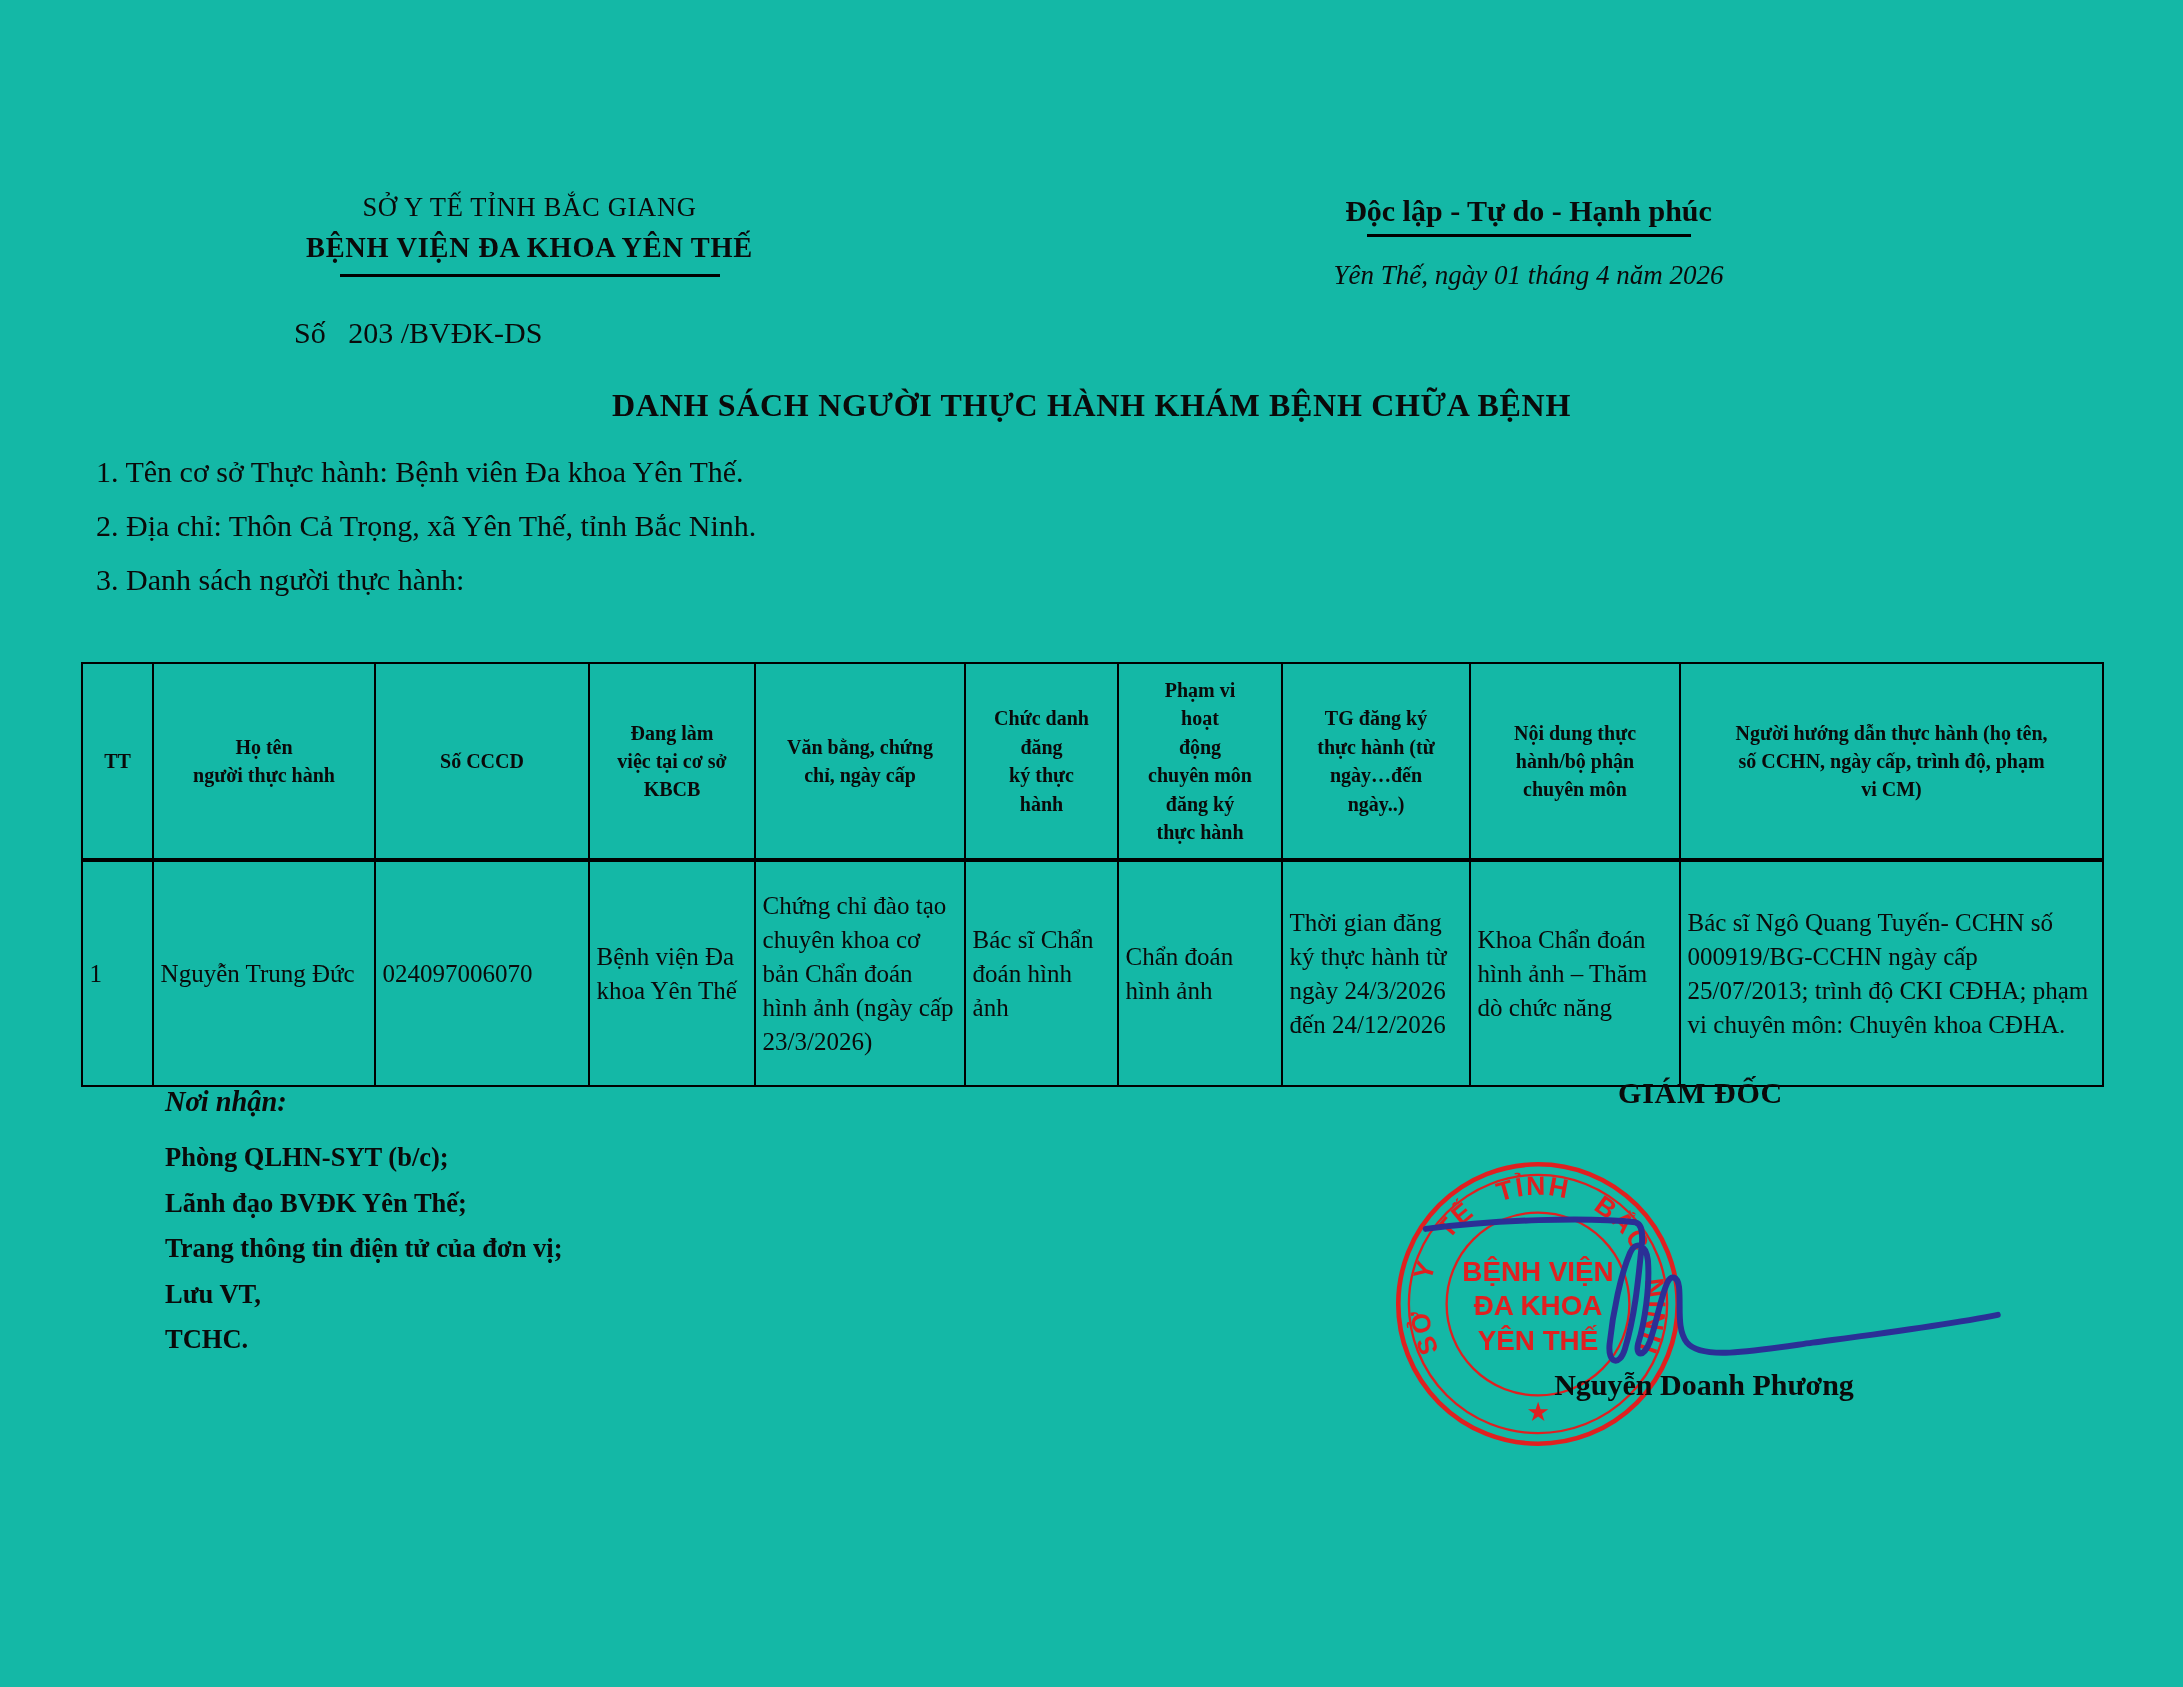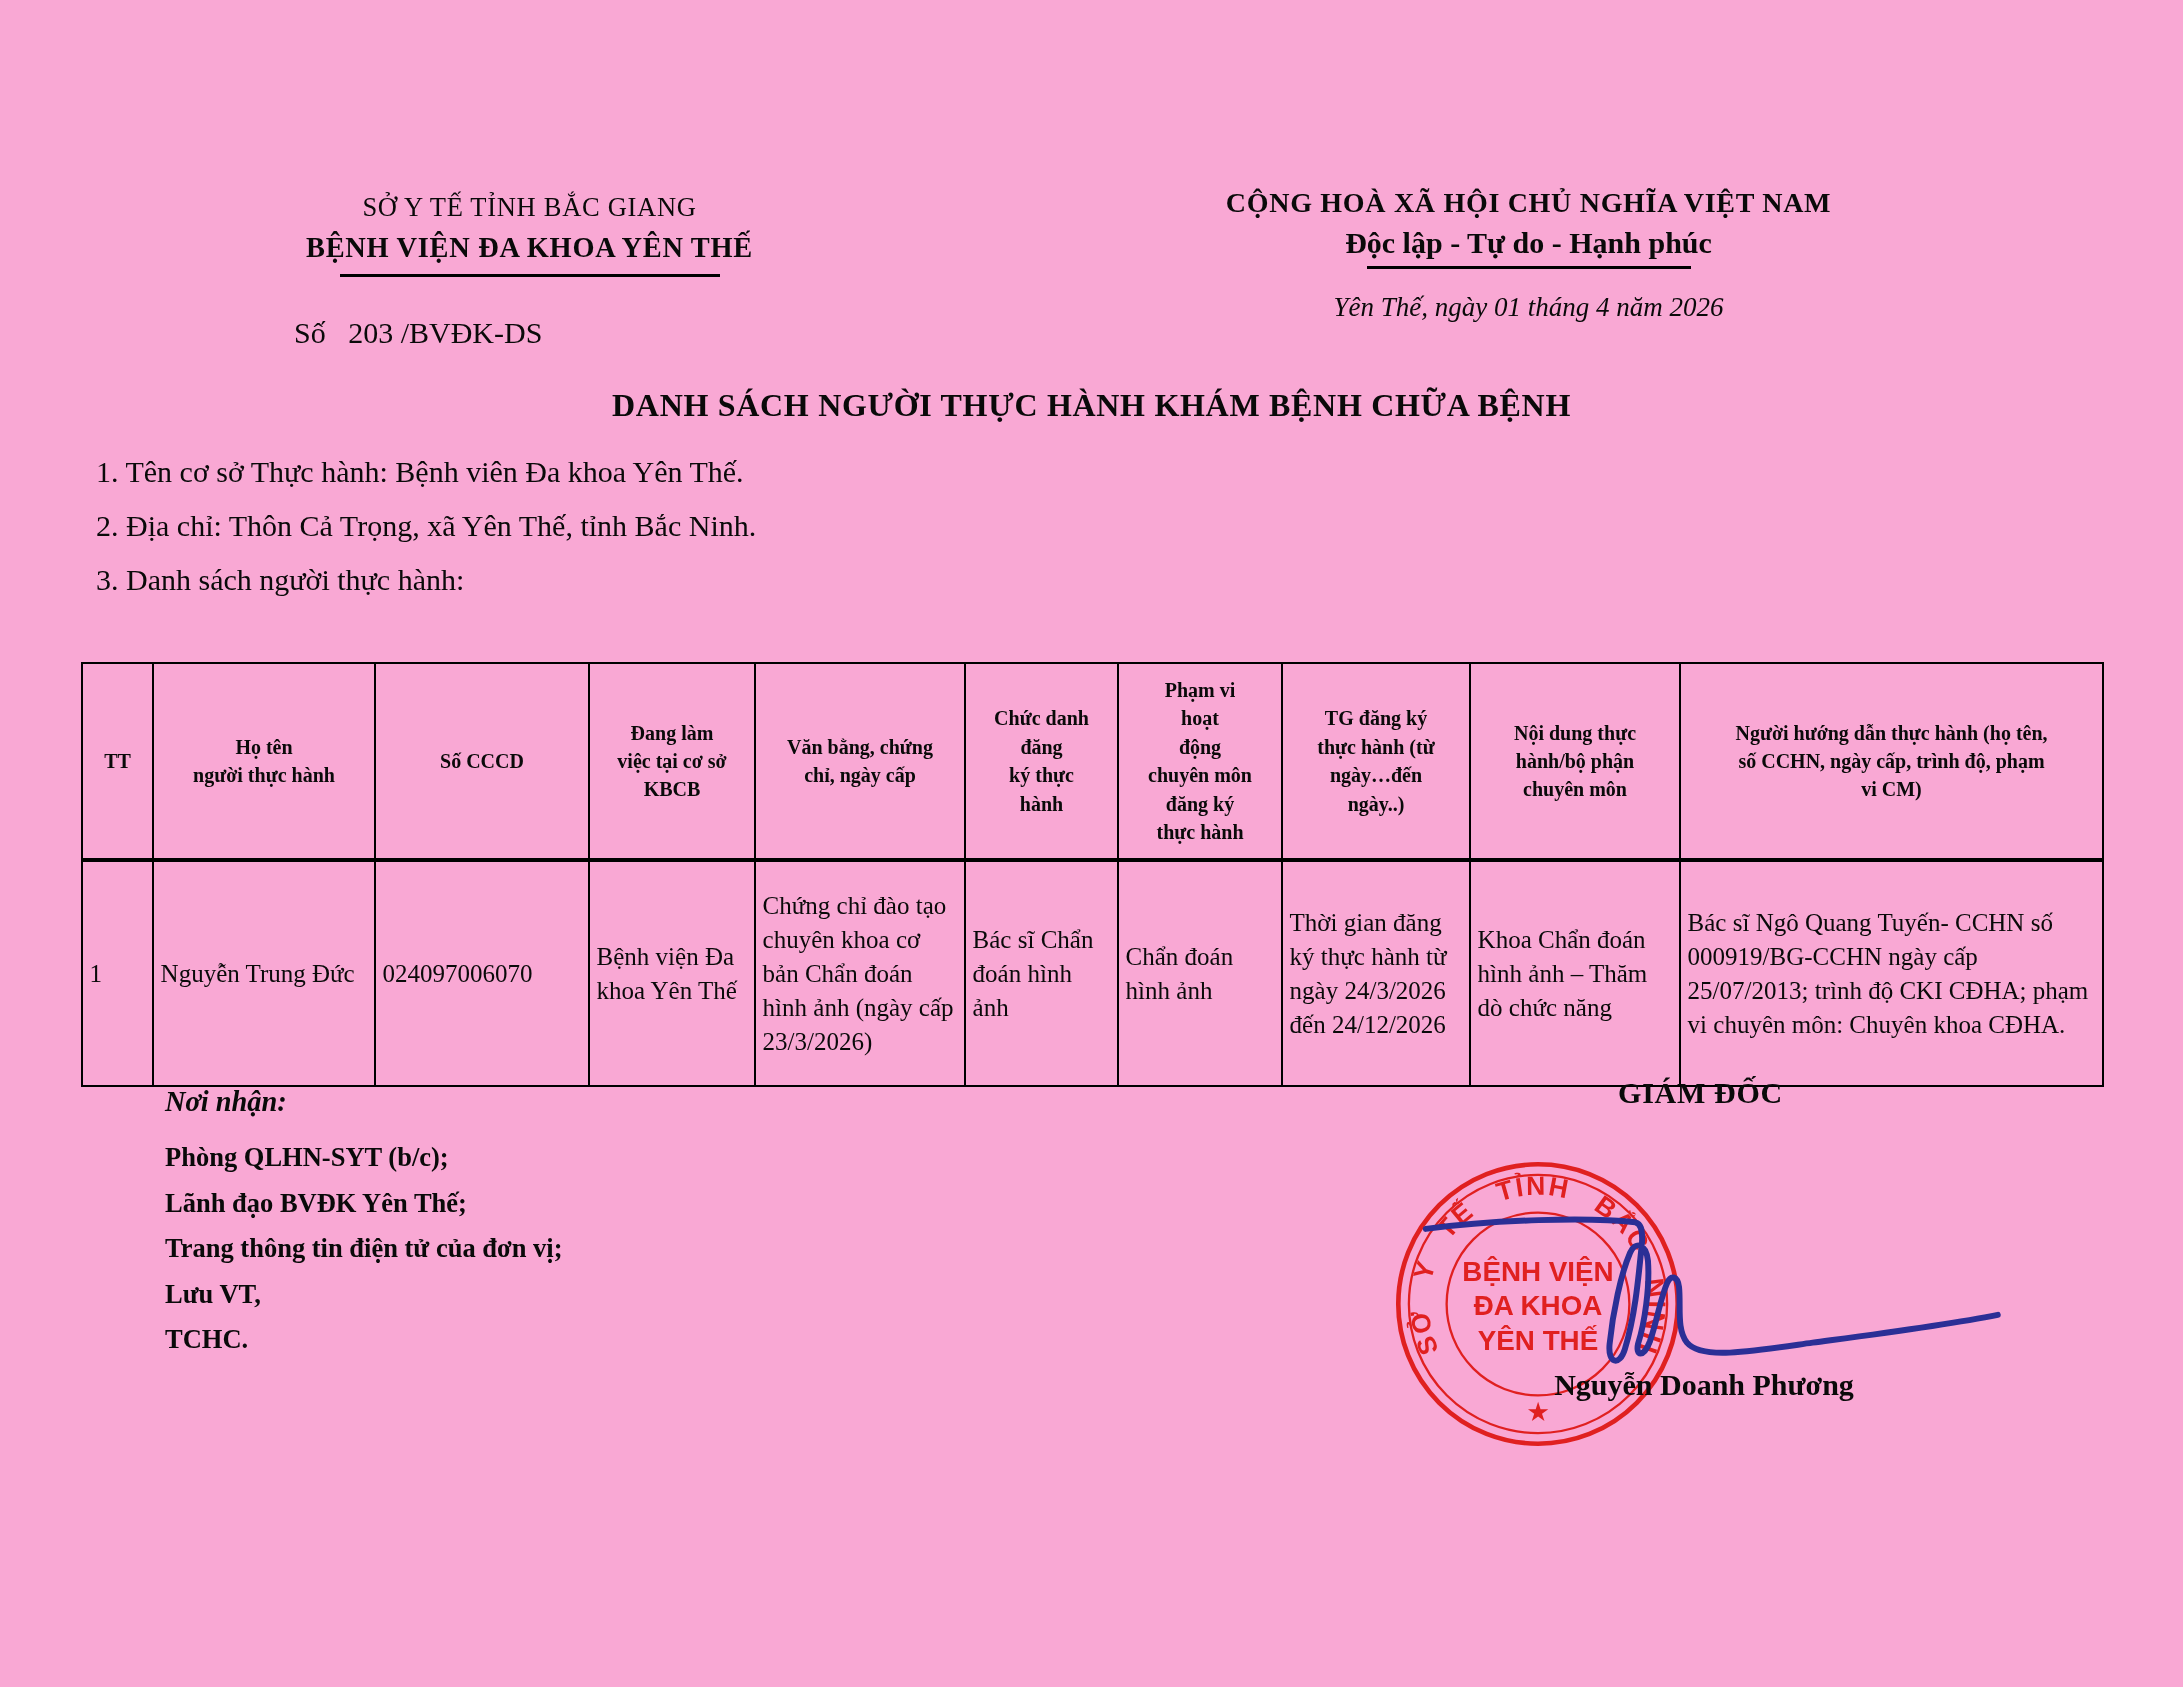--- a/index.html
+++ b/index.html
@@ -1,19 +1,19 @@
 <!DOCTYPE html>
 <html style="font-size:10.6px"><head>
 <meta charset="utf-8">
 <style>
   html,body{margin:0;padding:0;background:#888;}
   .page{
     position:relative;
     width:2183px;height:1687px;
-    background:#f9a8d4;
+    background:#14b8a6;
     font-family:"Liberation Serif","DejaVu Serif",serif;
     color:#0a0a0a;
     overflow:hidden;
   }
   
   .hdr-left{position:absolute;left:245px;top:192px;width:569px;text-align:center;}
   .hdr-left .l1{font-size:26.5px;letter-spacing:0.7px;}
   .hdr-left .l2{font-size:28.4px;font-weight:bold;margin-top:9.3px;letter-spacing:0.7px;}
   .hdr-left .bar{width:380px;height:3.3px;background:#000;margin:9.3px auto 0;}
   .doc-number{position:absolute;left:294px;top:316px;font-size:30px;white-space:pre;}
@@ -62,21 +62,20 @@
 
   <div class="hdr-left">
     <div class="l1">SỞ Y TẾ TỈNH BẮC GIANG</div>
     <div class="l2">BỆNH VIỆN ĐA KHOA YÊN THẾ</div>
     <div class="bar"></div>
   </div>
 
   <div class="doc-number">Số   203 /BVĐK-DS</div>
 
   <div class="hdr-right">
-    <div class="l1">CỘNG HOÀ XÃ HỘI CHỦ NGHĨA VIỆT NAM</div>
     <div class="l2">Độc lập - Tự do - Hạnh phúc</div>
     <div class="bar"></div>
     <div class="date-line">Yên Thế, ngày 01 tháng 4 năm 2026</div>
   </div>
 
   <div class="page-title">DANH SÁCH NGƯỜI THỰC HÀNH KHÁM BỆNH CHỮA BỆNH</div>
 
   <div class="intro">
     <div>1. Tên cơ sở Thực hành: Bệnh viên Đa khoa Yên Thế.</div>
     <div>2. Địa chỉ: Thôn Cả Trọng, xã Yên Thế, tỉnh Bắc Ninh.</div>

